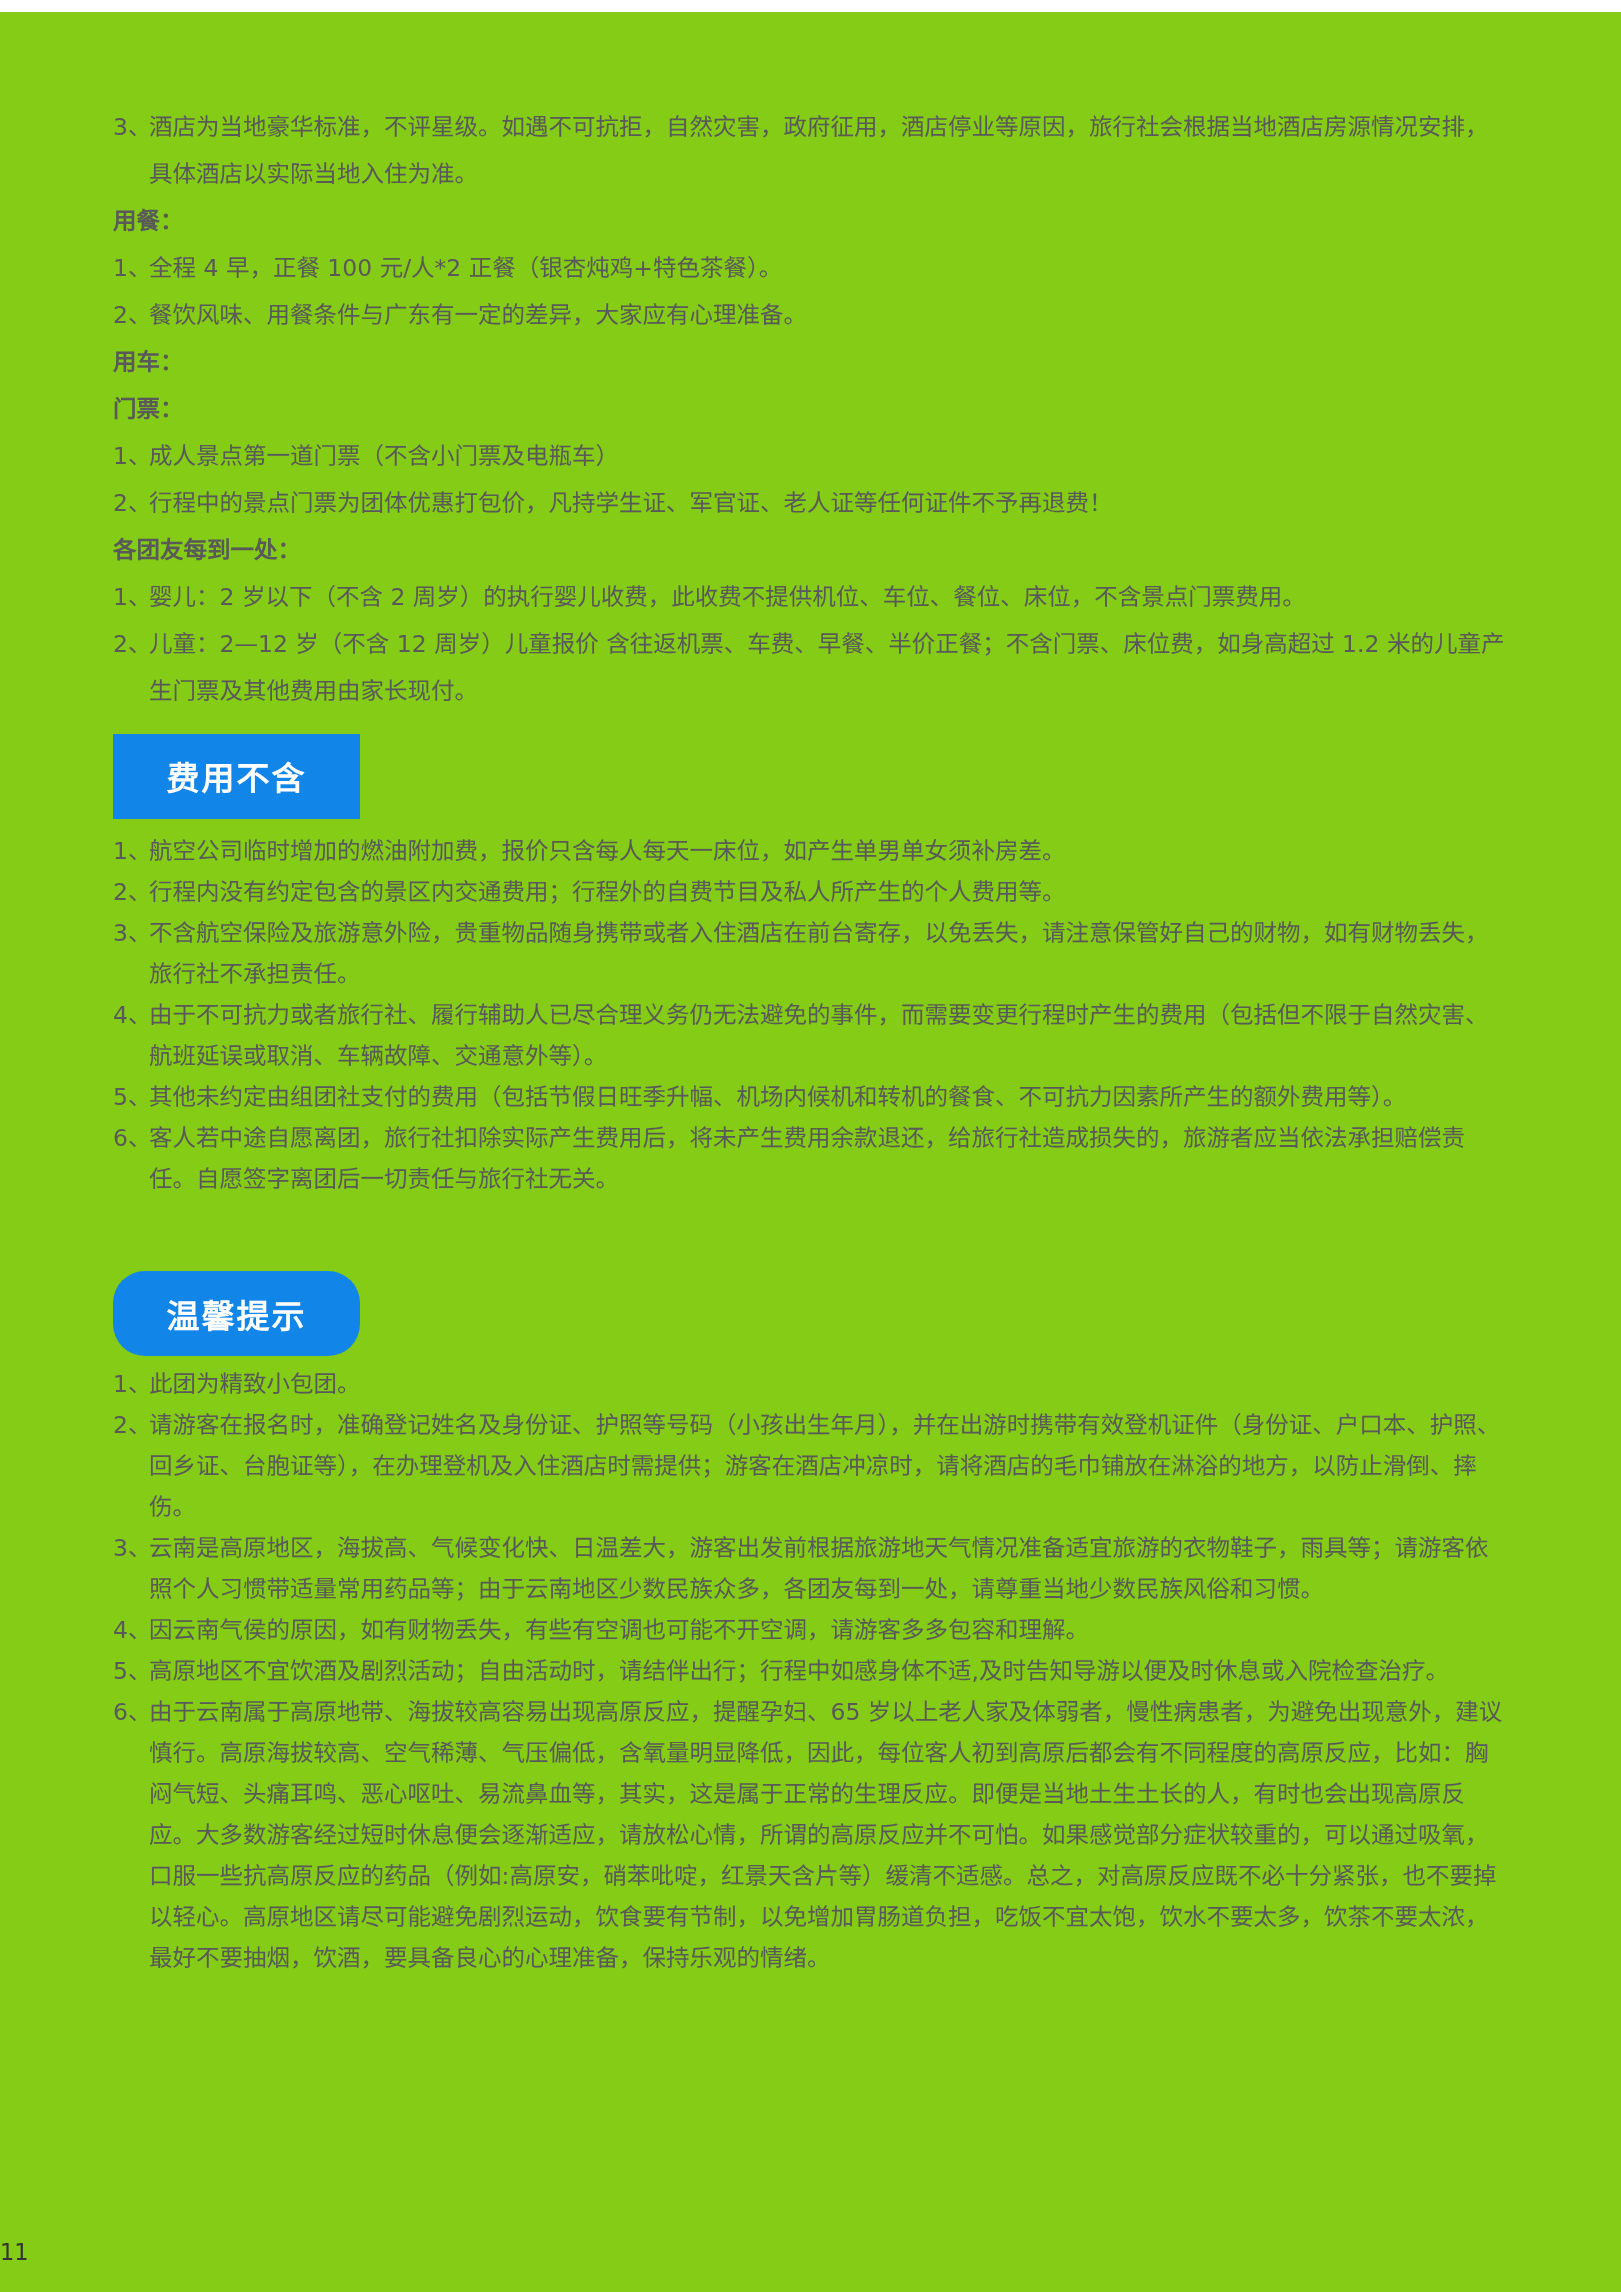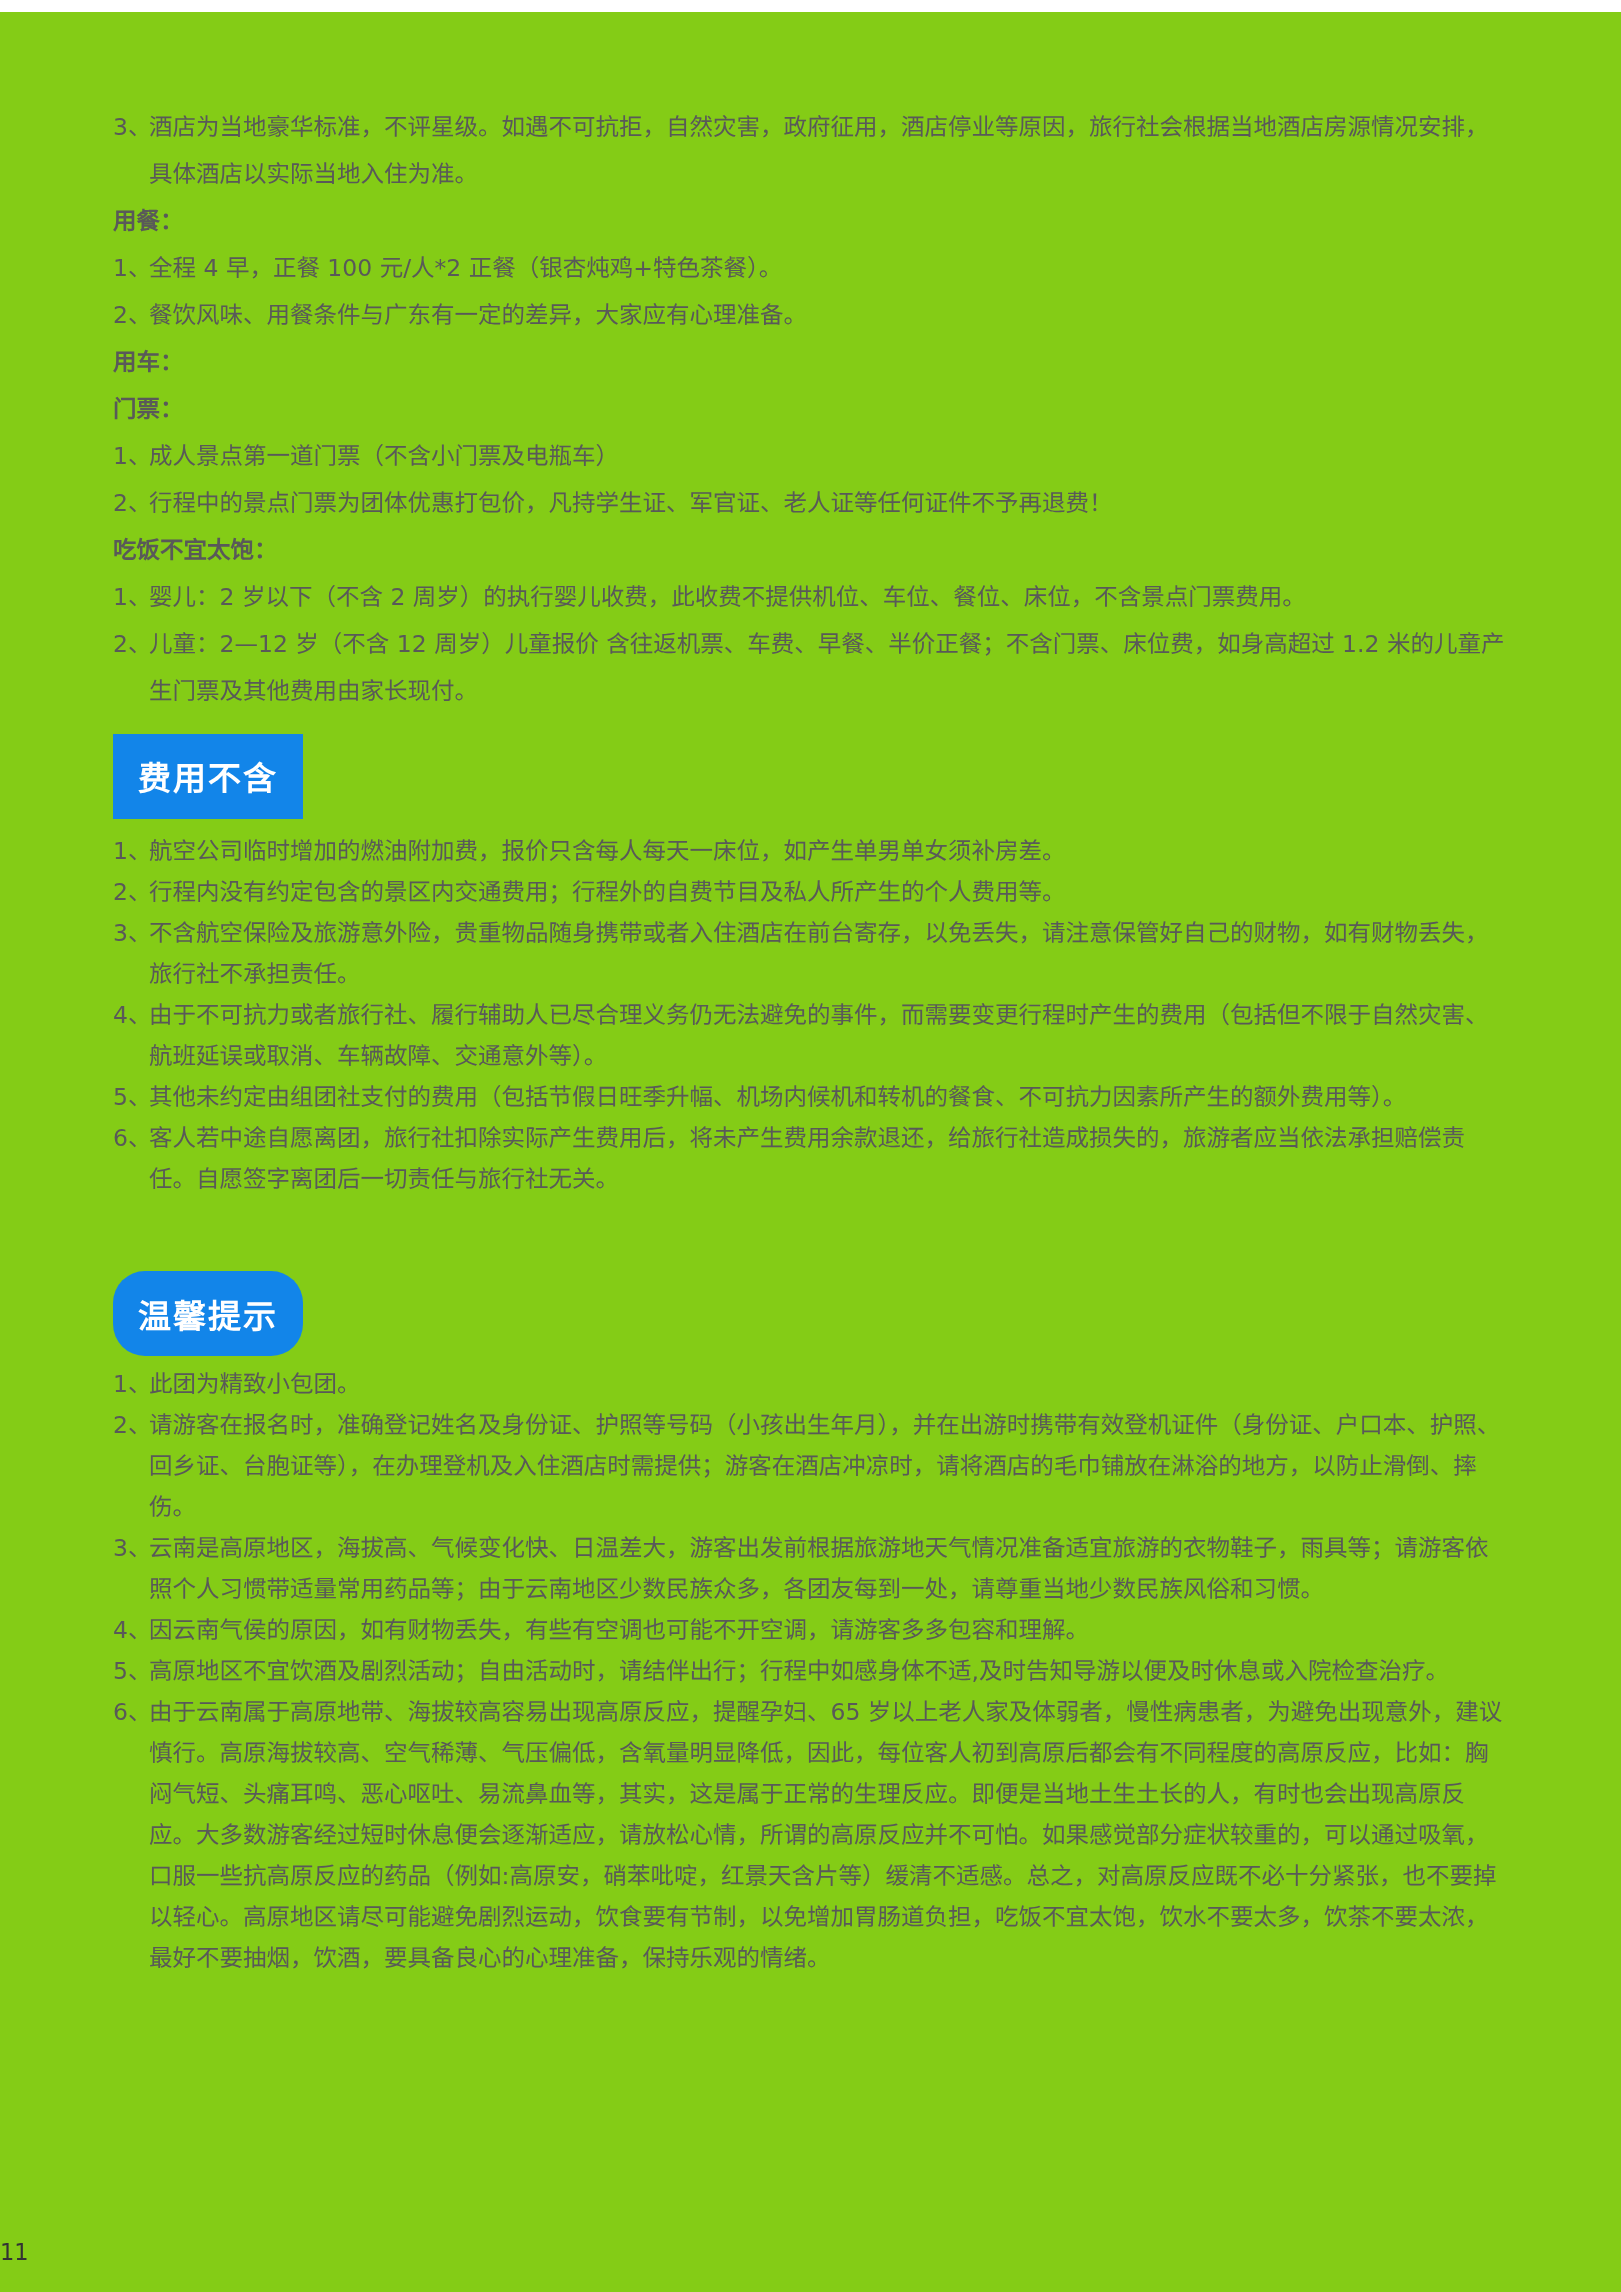--- a/index.html
+++ b/index.html
@@ -32,21 +32,21 @@
   }
   .li{
     padding-left:36px;
   }
   .li .marker{
     display:inline-block;
     width:36px;
     margin-left:-36px;
   }
   .section-header{
-    width:190px;
+    width:247px;
     height:85px;
     background:var(--accent);
     color:#ffffff;
     font-size:33px;
     font-weight:bold;
     display:flex;
     align-items:center;
     justify-content:center;
     letter-spacing:2px;
   }
@@ -75,21 +75,21 @@
     <div class="subhead">用餐：</div>
     <div class="li"><span class="marker">1、</span><span>全程 4 早，正餐 100 元/人*2 正餐（银杏炖鸡+特色茶餐）。</span></div>
     <div class="li"><span class="marker">2、</span><span>餐饮风味、用餐条件与广东有一定的差异，大家应有心理准备。</span></div>
 
     <div class="subhead">用车：</div>
 
     <div class="subhead">门票：</div>
     <div class="li"><span class="marker">1、</span><span>成人景点第一道门票（不含小门票及电瓶车）</span></div>
     <div class="li"><span class="marker">2、</span><span>行程中的景点门票为团体优惠打包价，凡持学生证、军官证、老人证等任何证件不予再退费！</span></div>
 
-    <div class="subhead">吃饭不宜太饱：</div>
+    <div class="subhead">各团友每到一处：</div>
     <div class="li"><span class="marker">1、</span><span>婴儿：2 岁以下（不含 2 周岁）的执行婴儿收费，此收费不提供机位、车位、餐位、床位，不含景点门票费用。</span></div>
     <div class="li"><span class="marker">2、</span><span>儿童：2—12 岁（不含 12 周岁）儿童报价 含往返机票、车费、早餐、半价正餐；不含门票、床位费，如身高超过 1.2 米的儿童产生门票及其他费用由家长现付。</span></div>
   </section>
 
   <div class="section-header header-fees">
     <span>费用不含</span>
   </div>
   <section class="body-text lh42 list-fees">
     <div class="li"><span class="marker">1、</span><span>航空公司临时增加的燃油附加费，报价只含每人每天一床位，如产生单男单女须补房差。</span></div>
     <div class="li"><span class="marker">2、</span><span>行程内没有约定包含的景区内交通费用；行程外的自费节目及私人所产生的个人费用等。</span></div>

